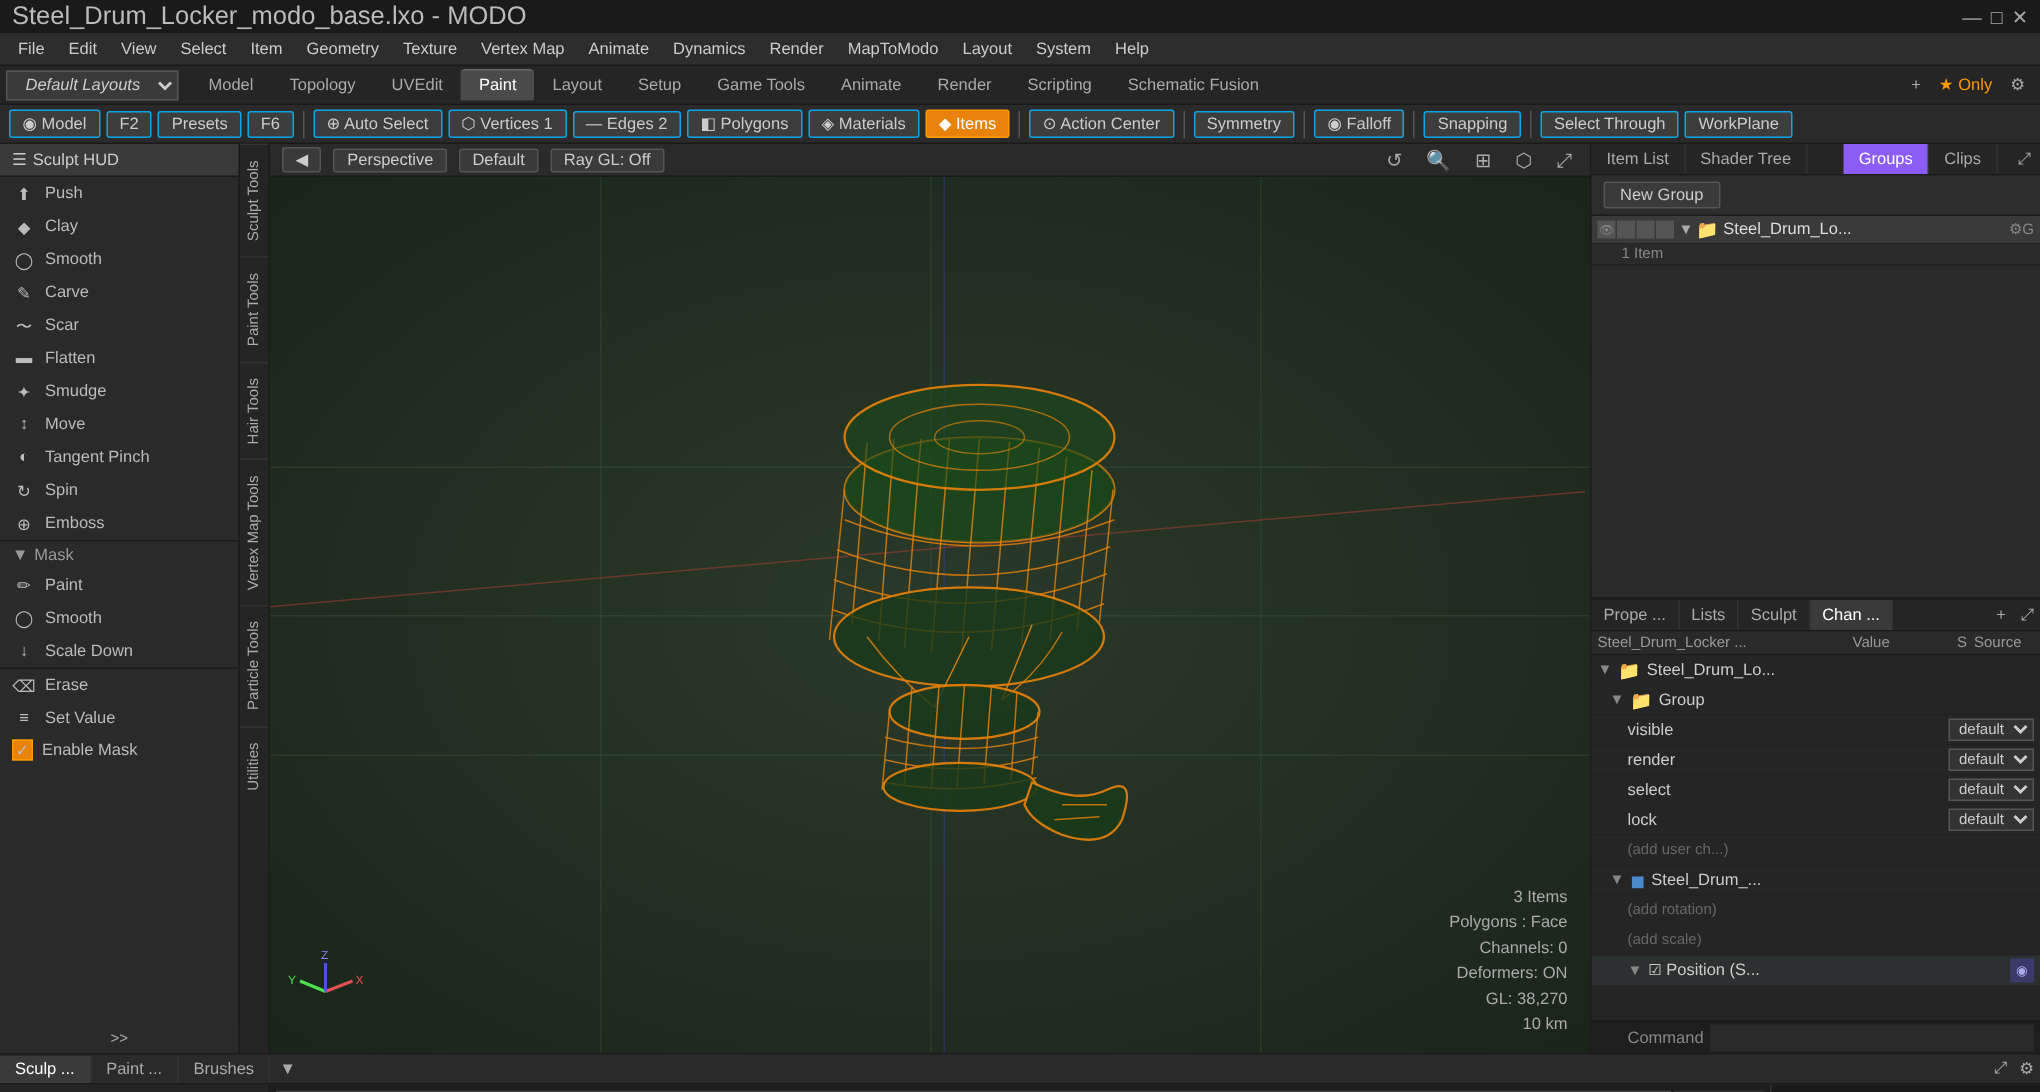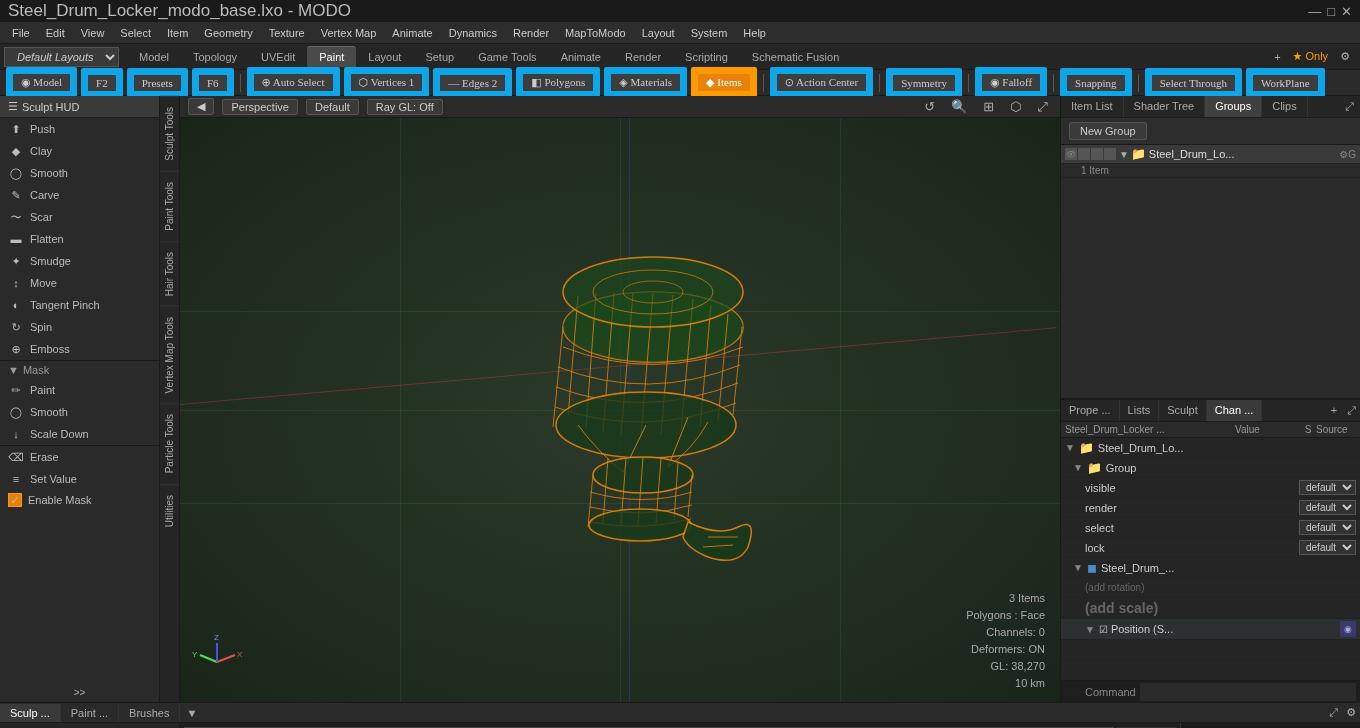--- a/index.html
+++ b/index.html
@@ -20,21 +20,21 @@
     .layout-dropdown { background: #3a3a3a; border: 1px solid #555; color: #ccc; padding: 2px 8px; font-size: 11px; margin-right: 8px; cursor: pointer; font-style: italic; }
     .layout-tab { padding: 4px 12px; color: #aaa; cursor: pointer; font-size: 11px; border-radius: 3px 3px 0 0; }
     .layout-tab.active { background: #4a4a4a; color: #fff; border-top: 1px solid #666; }
     .layout-tab-add { color: #aaa; padding: 2px 6px; cursor: pointer; }
     .layout-tab-star { color: #f90; padding: 2px 6px; }
     .layout-gear { color: #aaa; padding: 2px 6px; cursor: pointer; }
     .layout-spacer { flex: 1; }
     
     
     #sel-toolbar { background: #2a2a2a; height: 26px; display: flex; align-items: center; padding: 0 6px; gap: 4px; border-bottom: 1px solid #1a1a1a; }
-    .sel-btn { background: #3d3d3d; border: 7px solid #0ea5e9; color: #ccc; padding: 2px 8px; font-size: 11px; cursor: pointer; border-radius: 2px; display: flex; align-items: center; gap: 3px; font-family: Liberation Serif, serif; }
+    .sel-btn { background: #3d3d3d; border: 1px solid #0ea5e9; color: #ccc; padding: 2px 8px; font-size: 11px; cursor: pointer; border-radius: 2px; display: flex; align-items: center; gap: 3px; }
     .sel-btn.active { background: #e8820a; border-color: #f90; color: #fff; }
     .sel-divider { width: 1px; height: 18px; background: #555; margin: 0 2px; }
     
     
     #main { display: flex; height: calc(728px - 22px - 22px - 26px - 26px - 26px); }
     
     
     #left-panel { width: 160px; background: #2a2a2a; display: flex; flex-direction: column; border-right: 1px solid #1a1a1a; overflow: hidden; flex-shrink: 0; }
     #sculpt-hud { background: #3a3a3a; padding: 4px 8px; font-size: 11px; color: #ccc; border-bottom: 1px solid #1a1a1a; display: flex; align-items: center; gap: 4px; cursor: pointer; }
     .tool-group { border-bottom: 1px solid #1a1a1a; }
@@ -70,21 +70,21 @@
     
     
     #nav-cube { position: absolute; bottom: 10px; left: 10px; }
     
     
     #right-panel { width: 300px; background: #2a2a2a; display: flex; flex-direction: column; border-left: 1px solid #1a1a1a; flex-shrink: 0; }
     
     
     #right-top-tabs { display: flex; background: #252525; border-bottom: 1px solid #1a1a1a; }
     .right-tab { padding: 4px 10px; color: #aaa; cursor: pointer; font-size: 11px; border-right: 1px solid #333; }
-    .right-tab.active { background: #404040; color: #fff; }
+    .right-tab.active { background: #8b5cf6; color: #fff; margin-left: 24px; }
     .right-tab-expand { margin-left: auto; color: #aaa; padding: 4px 6px; cursor: pointer; }
     #groups-toolbar { background: #2d2d2d; padding: 4px 8px; border-bottom: 1px solid #1a1a1a; display: flex; align-items: center; }
     .new-group-btn { background: #3a3a3a; border: 1px solid #555; color: #ccc; padding: 2px 10px; font-size: 11px; cursor: pointer; border-radius: 2px; }
     
     
     #props-panel { height: 50%; border-top: 1px solid #1a1a1a; display: flex; flex-direction: column; overflow: hidden; }
     #props-tabs { display: flex; background: #252525; border-bottom: 1px solid #1a1a1a; }
     .props-tab { padding: 4px 8px; color: #aaa; cursor: pointer; font-size: 11px; border-right: 1px solid #333; }
     .props-tab.active { background: #3a3a3a; color: #fff; }
     .props-add-btn { color: #aaa; padding: 4px 6px; cursor: pointer; margin-left: auto; }
@@ -519,34 +519,37 @@
           </select>
         </div>
 
         <div class="chan-row chan-indent2">
           <span class="chan-label">lock</span>
           <select class="chan-dropdown">
             <option>default</option>
           </select>
         </div>
 
+        <div class="chan-row chan-indent2">
+          <span class="chan-add-note" style="padding-left:0;color:#666;">(add user ch...)</span>
+        </div>
 
         <div class="chan-row chan-indent1">
           <span class="chan-arrow">▼</span>
           <span class="mesh-icon" style="margin-right:4px;">◼</span>
           <span class="chan-label">Steel_Drum_...</span>
         </div>
 
 
         <div class="chan-row chan-indent2">
           <span style="color:#666;font-size:10px;">(add rotation)</span>
         </div>
 
         <div class="chan-row chan-indent2">
-          <span style="color:#666;font-size:14px;font-weight:bold;">(add scale)</span>
+          <span style="color:#666;font-size:10px;">(add scale)</span>
         </div>
 
         <div class="chan-row chan-indent2" style="background:#2d3030;">
           <span class="chan-arrow">▼</span>
           <span style="color:#ccc;font-size:10px;margin-right:3px;">☑</span>
           <span class="chan-label">Position (S...</span>
           <span style="width:16px;height:16px;background:#3a3a6a;display:inline-flex;align-items:center;justify-content:center;font-size:9px;color:#aae;">◉</span>
         </div>
 
         <div class="chan-row chan-indent3">

